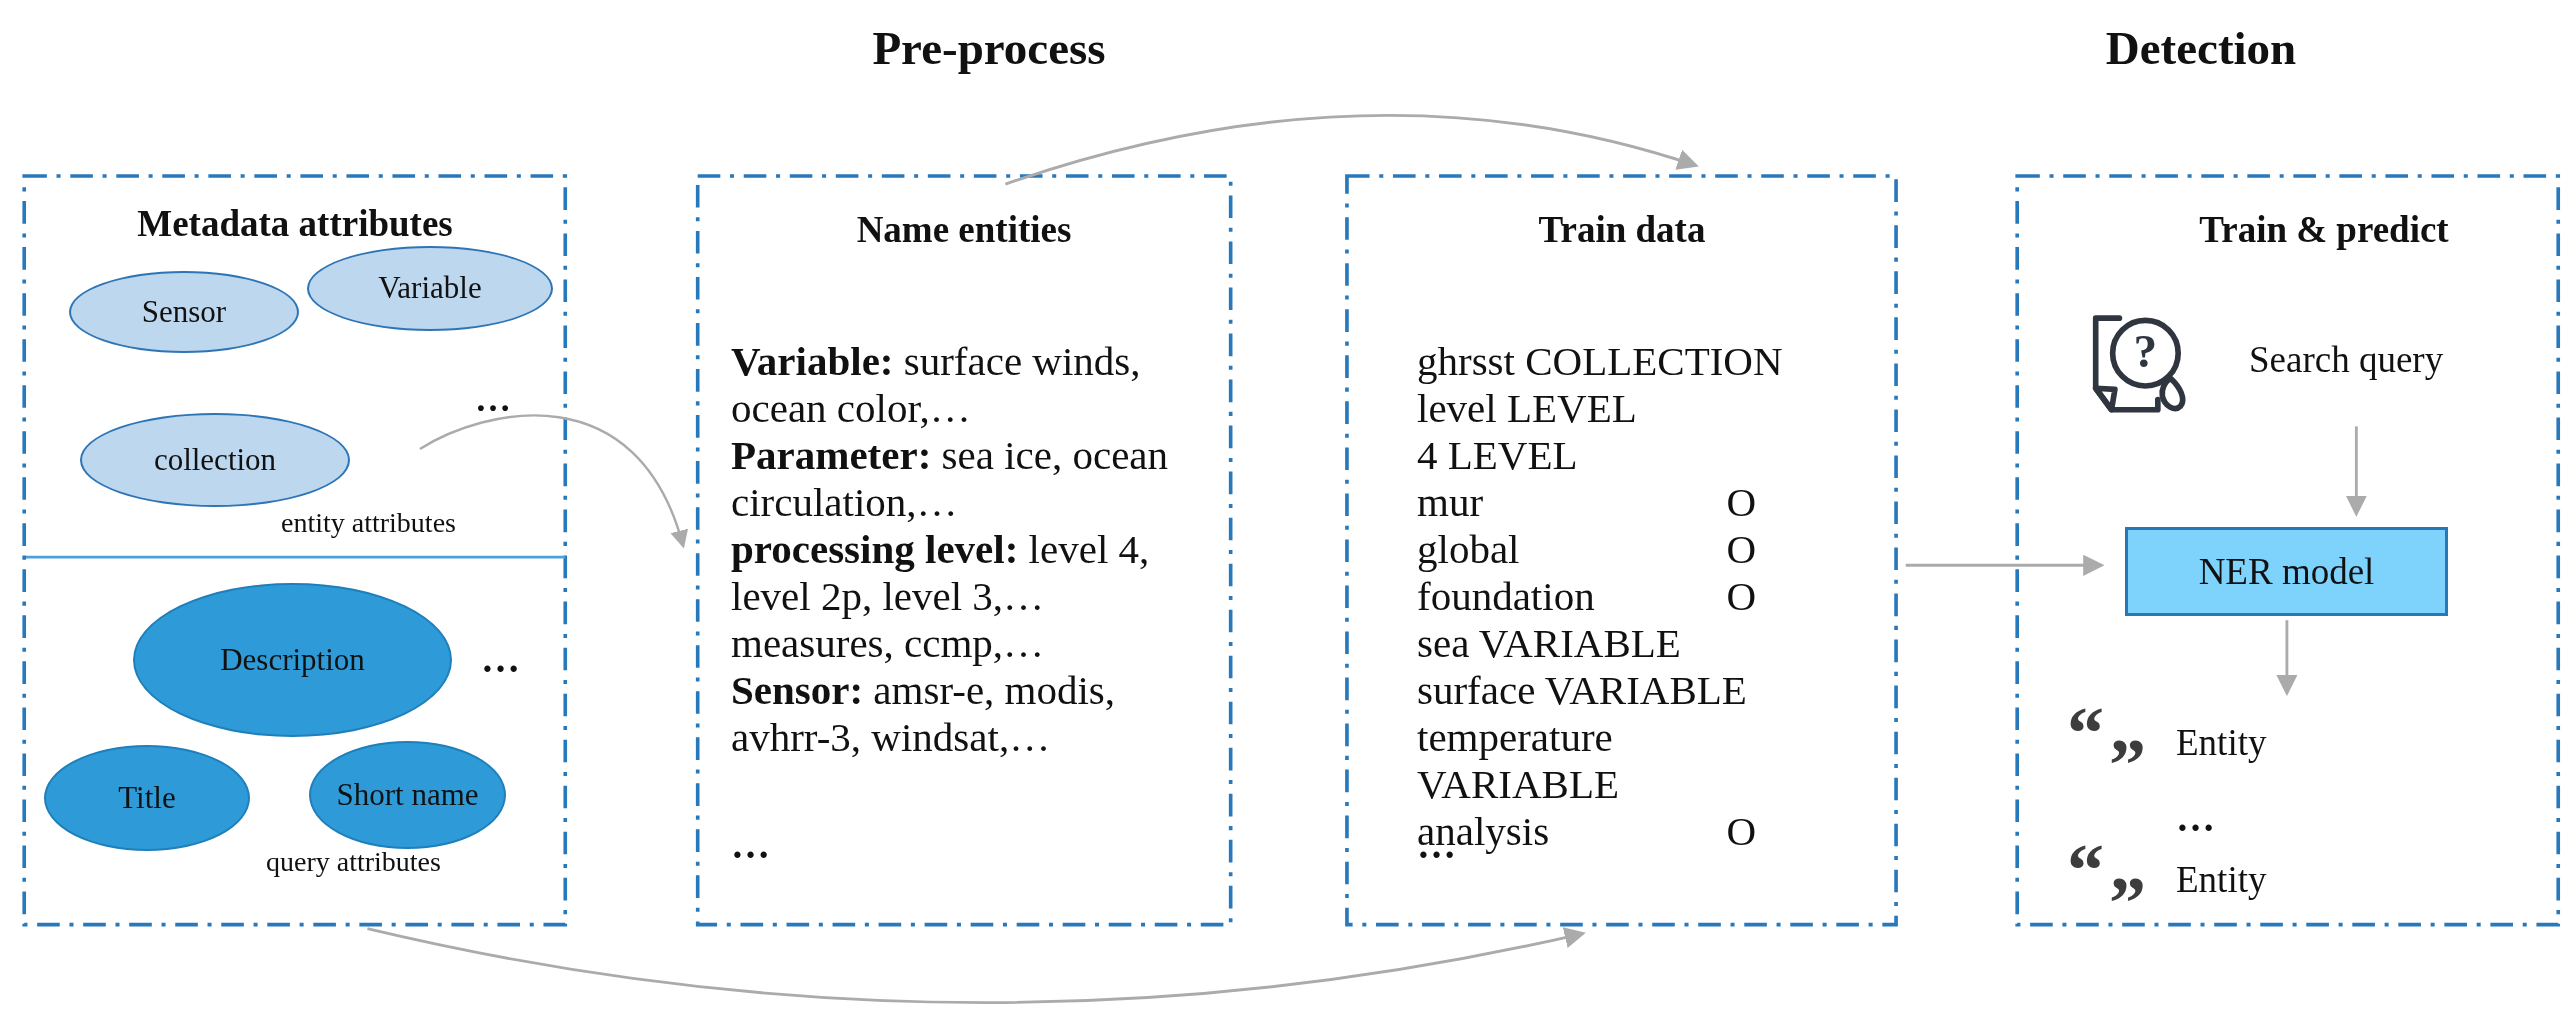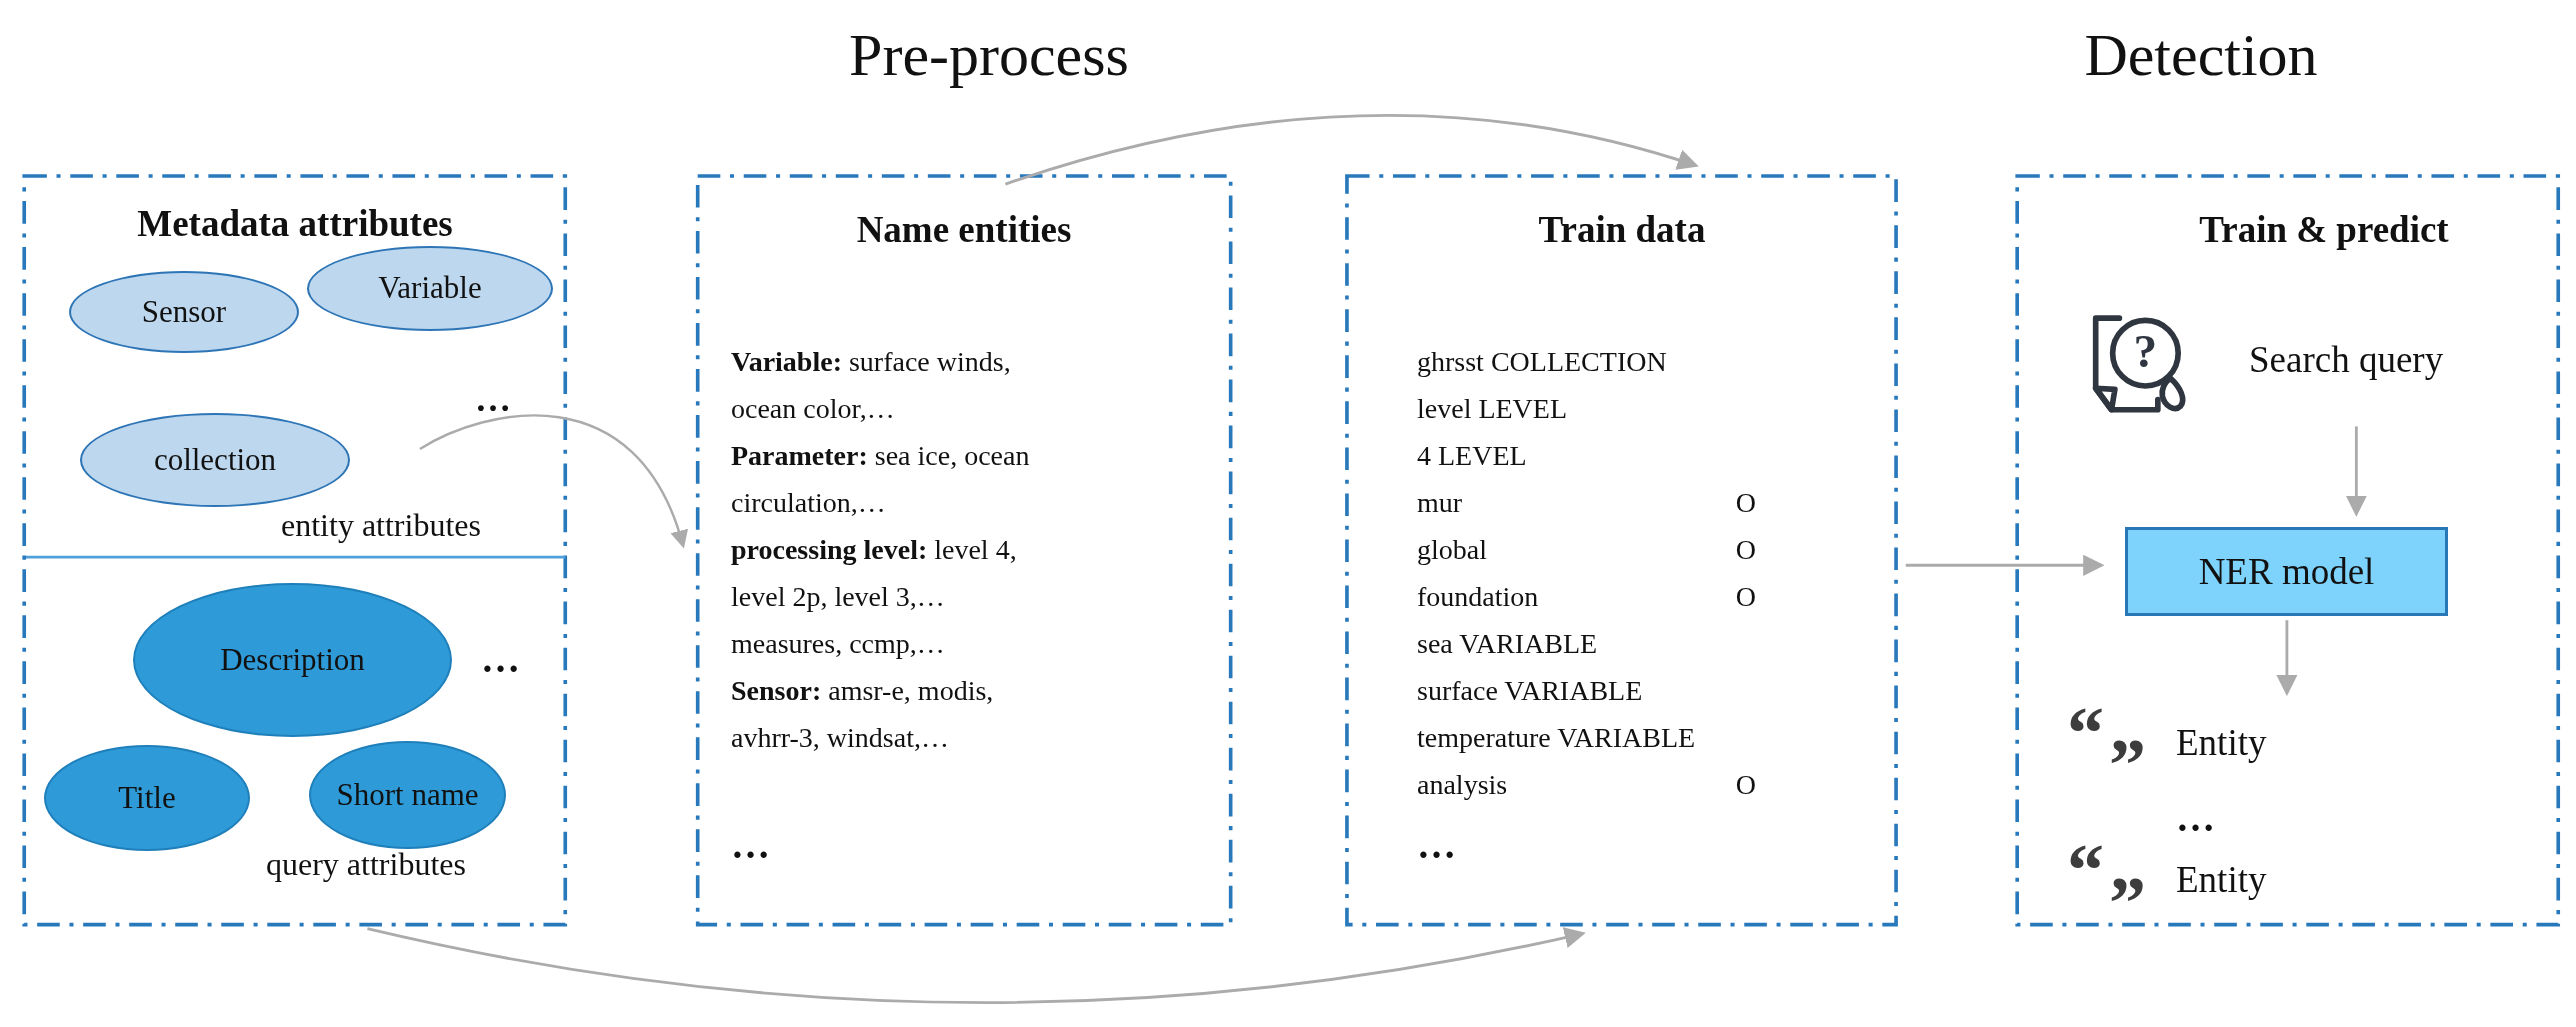--- a/index.html
+++ b/index.html
@@ -1,28 +1,28 @@
 <!DOCTYPE html>
 <html style="font-size:13px"><head>
 <meta charset="utf-8">
 <style>
   html,body{margin:0;padding:0;background:#ffffff;}
   .canvas{position:relative;width:2576px;height:1028px;background:#ffffff;overflow:hidden;
           font-family:"Liberation Serif", serif;color:#111;}
   svg.layer{position:absolute;left:0;top:0;width:2576px;height:1028px;}
   .abs{position:absolute;}
-  .hdr{position:absolute;font-weight:normal;font-size:60px;transform:translateX(-50%);white-space:nowrap;}
+  .hdr{position:absolute;font-weight:bold;font-size:47px;transform:translateX(-50%);white-space:nowrap;}
   .boxtitle{position:absolute;font-weight:bold;font-size:37px;transform:translateX(-50%);white-space:nowrap;}
   .ellipse{position:absolute;border-radius:50%;display:flex;align-items:center;justify-content:center;
            text-align:center;font-size:31px;line-height:1.05;}
   .ellipse.light{background:#BDD7EE;border:2.4px solid #2E75B6;}
   .ellipse.dark{background:#2E9BD8;border:2.4px solid #1E7FBA;}
-  .lbl{position:absolute;font-size:32px;white-space:nowrap;text-align:center;}
+  .lbl{position:absolute;font-size:28px;white-space:nowrap;text-align:center;}
   .dots{position:absolute;font-weight:bold;font-size:39px;letter-spacing:1.6px;}
-  .bodytext{position:absolute;font-size:28px;line-height:47px;}
+  .bodytext{position:absolute;font-size:41px;line-height:47px;}
   .trow{white-space:pre-wrap;}
   .trow-flex{display:flex;white-space:pre-wrap;width:339px;}
   .trow-flex .tag{margin-left:auto;}
   .nerbox{position:absolute;left:2125px;top:527px;width:323px;height:89px;background:#7dd3fc;
           border:3.2px solid #2878B8;box-sizing:border-box;display:flex;align-items:center;justify-content:center;
           font-size:37px;}
   .quote{position:absolute;font-weight:bold;font-size:74px;line-height:32px;color:#3d3d3d;font-family:"Liberation Serif",serif;}
   .entity{position:absolute;font-size:37px;white-space:nowrap;text-align:center;}
 </style>
 </head>

